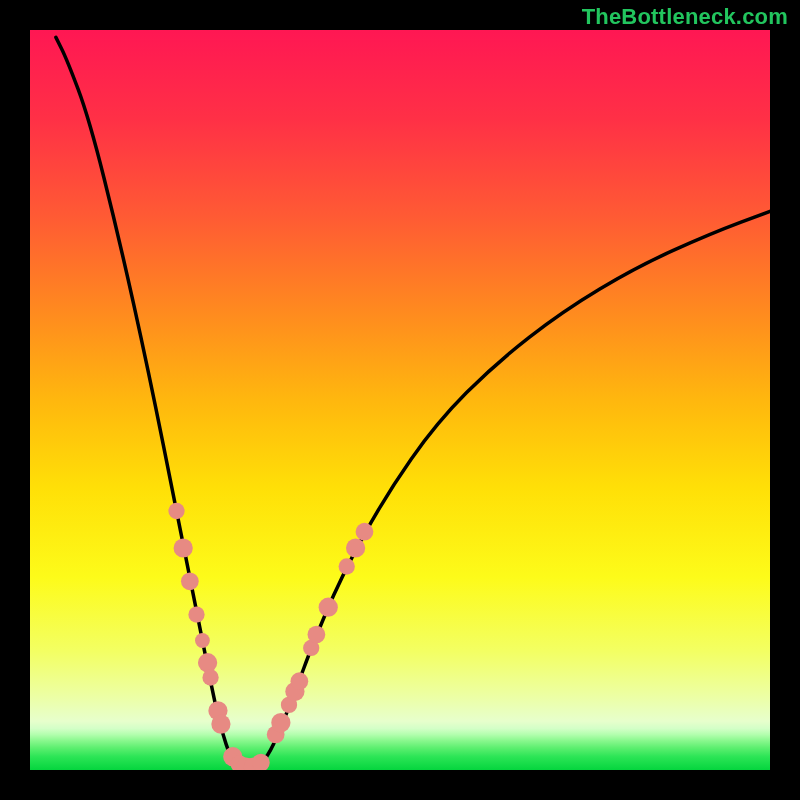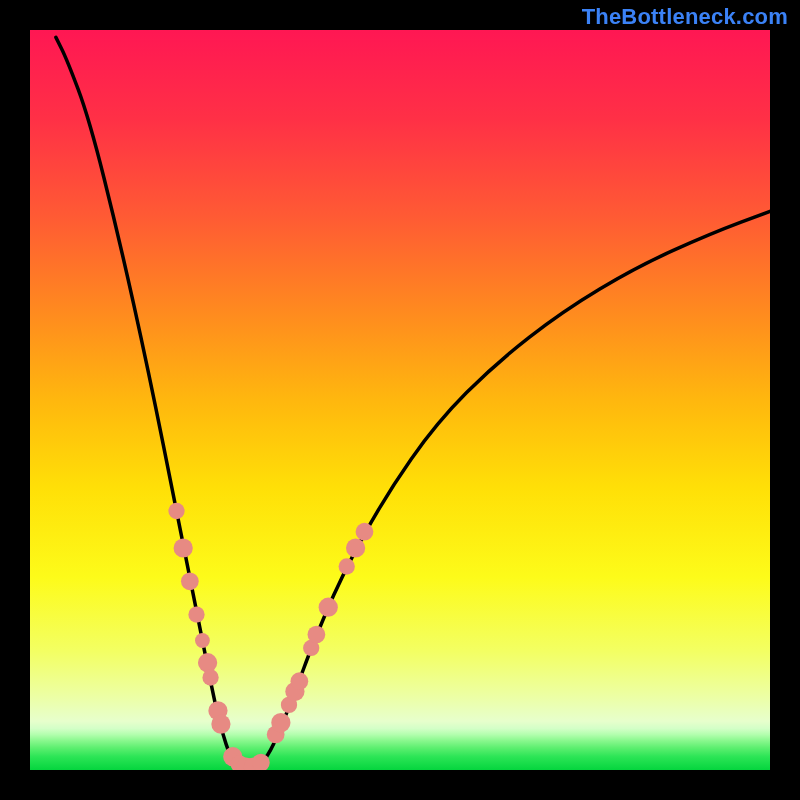--- a/index.html
+++ b/index.html
@@ -46,21 +46,21 @@
     stroke-linecap: round;
   }
   .dot {
     fill: #e78a83;
     stroke: none;
   }
   .watermark {
     position: absolute;
     top: 4px;
     right: 12px;
-    color: #3b82f6;
+    color: #22c55e;
     font-size: 22px;
     font-weight: 600;
     letter-spacing: 0.2px;
   }
 </style>
 </head>
 <body>
 
 <div class="frame">
 

